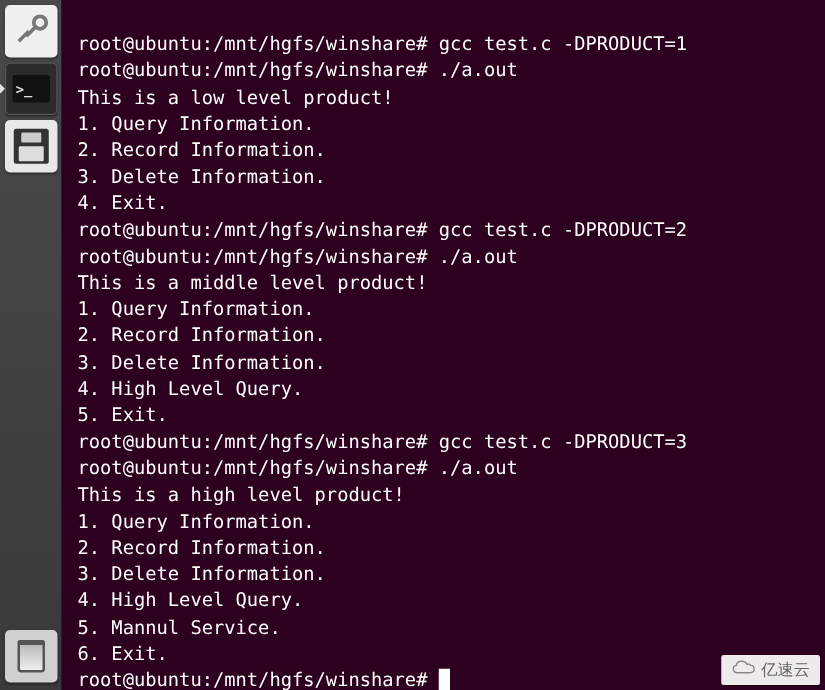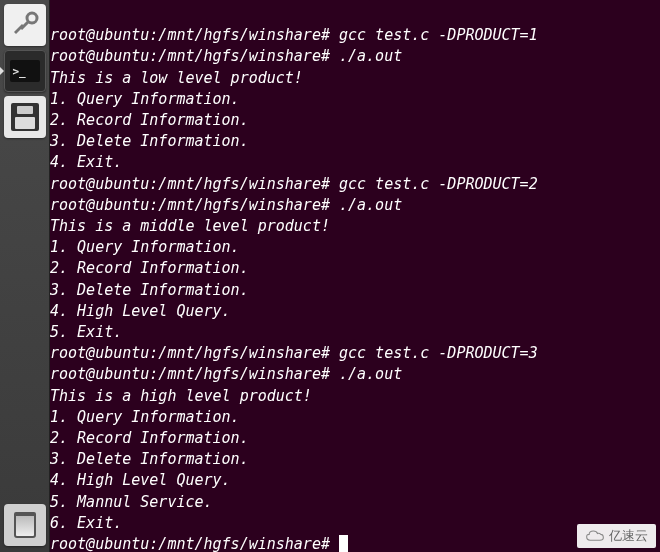--- a/index.html
+++ b/index.html
@@ -72,48 +72,47 @@
       margin-bottom: 6px;
     }
     .launcher-item.trash .bin {
       width: 22px; height: 26px; border: 2px solid #555; border-top: 4px solid #555; border-radius: 2px 2px 3px 3px;
       background: linear-gradient(to bottom, #bbb, #eee);
     }
     .terminal-area {
       flex: 1;
       background: #2c001e;
       color: #ffffff;
-      padding: 4px 6px 4px 0;
+      padding: 4px 6px 4px 12px;
       font-size: 15px;
       line-height: 21.2px;
       white-space: pre;
       overflow: hidden;
       position: relative;
-      font-style: italic;
     }
     .term-line { display: block; }
     .cursor {
       display: inline-block;
       width: 9px; height: 17px;
       background: #ffffff;
       vertical-align: text-bottom;
       margin-bottom: 1px;
     }
     .watermark {
       position: absolute;
       right: 4px;
       bottom: 4px;
       background: rgba(255,255,255,0.92);
       color: #666;
       font-family: sans-serif;
       font-size: 13px;
       padding: 3px 8px;
       border-radius: 2px;
       display: flex;
-      align-items: center;
+      align-items: flex-start;
       gap: 4px;
     }
     .watermark svg { width: 20px; height: 14px; }
   </style>
 </head>
 <body>
 
 <div class="launcher">
   <div class="launcher-item settings">
     <span class="wrench">

